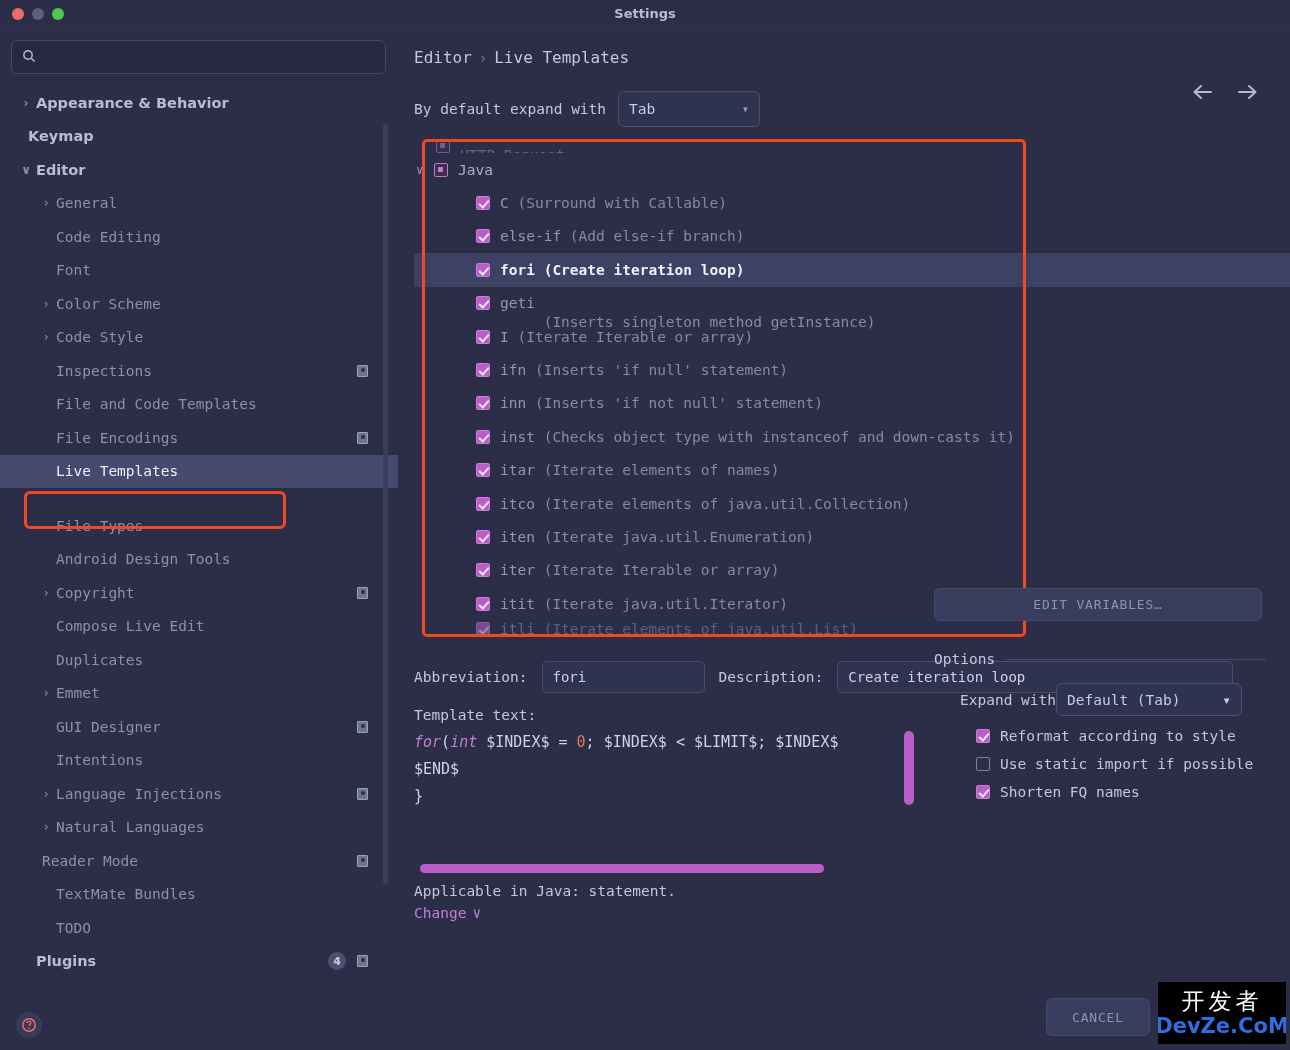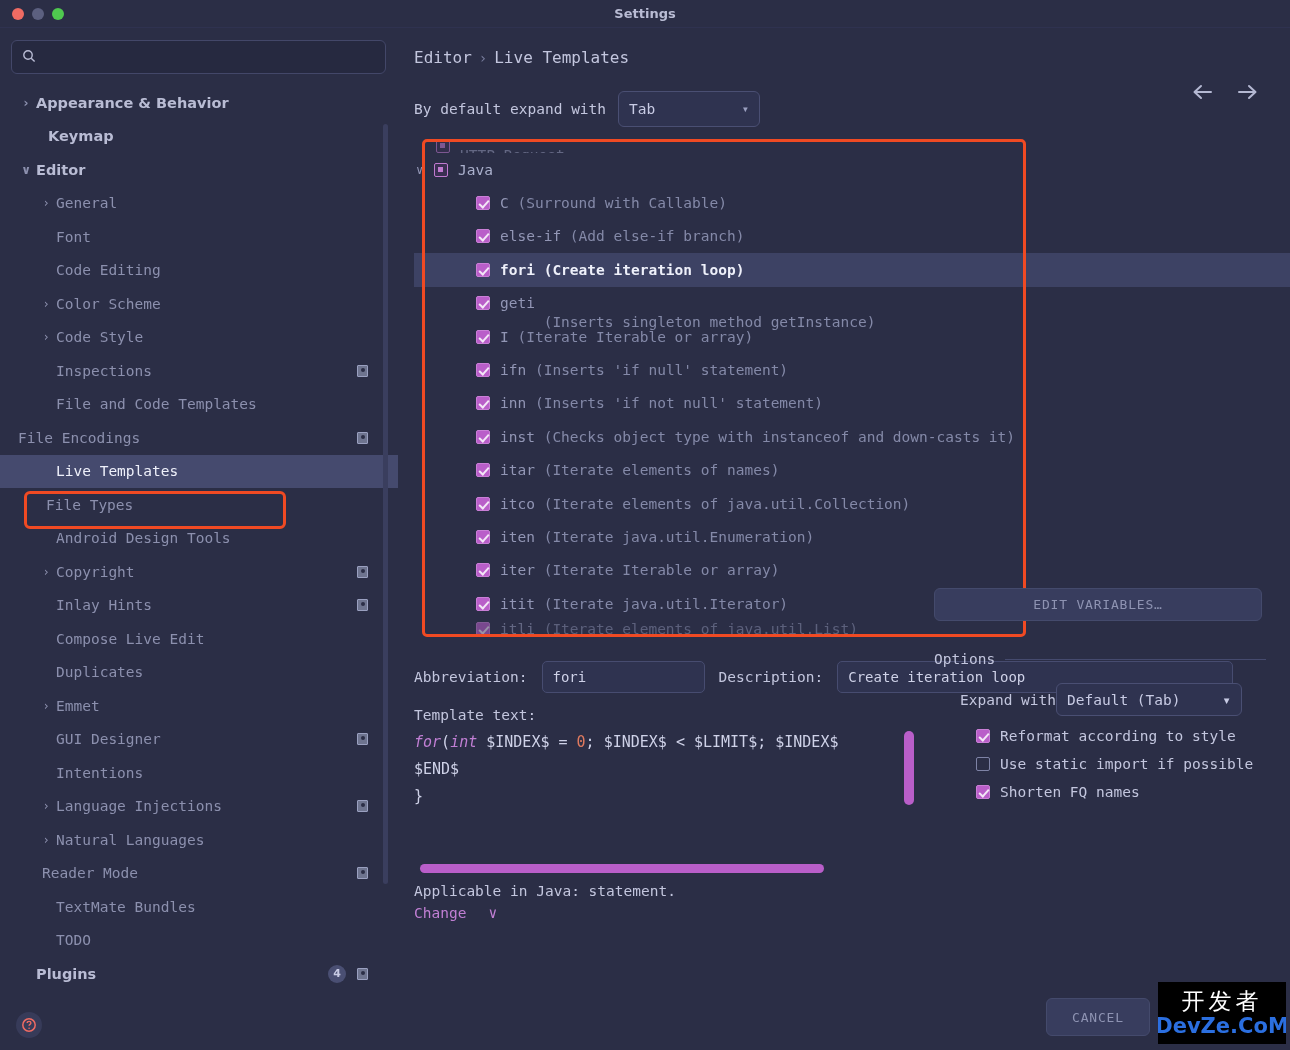--- a/index.html
+++ b/index.html
@@ -191,21 +191,21 @@
     position: absolute; right: 0; top: 2px; width: 10px; height: 74px;
     background: #b95ec9; border-radius: 5px;
   }
   .code-hbar {
     position: absolute; left: 6px; bottom: 6px; width: 404px; height: 9px;
     background: #b95ec9; border-radius: 5px;
   }
   .applic { padding: 4px 0 0 16px; font-size: 14.5px; color: #c3c6de; }
   .change {
     padding: 6px 0 0 16px; font-size: 14.5px; color: #c17fd4;
-    display: flex; align-items: center; gap: 22px;
+    display: flex; align-items: center; gap: 6px;
   }
   
   .rightpanel {
     position: absolute; right: 24px; top: 560px; width: 332px;
   }
   .editvars {
     width: 328px; height: 33px; border-radius: 6px;
     background: #383d5e; border: 1px solid #444a6c;
     display: flex; align-items: center; justify-content: center;
     color: #8e93b2; font-size: 13px; letter-spacing: .8px;
@@ -279,82 +279,77 @@
             </svg>
           </span>
           <input class="search-input" type="text" placeholder="" style="">
         </div>
       </div>
       <div class="tree" id="sidebar-tree">
           <div class="tnode top" style="padding-left: 18px;">
             <span class="chev">›</span>
             <span class="lbl">Appearance &amp; Behavior</span>
           </div>
-          <div class="tnode top" style="padding-left: 30px;">
+          <div class="tnode top" style="padding-left: 10px;">
             <span class="chev"></span>
             <span class="lbl">Keymap</span>
           </div>
           <div class="tnode top" style="padding-left: 18px;">
             <span class="chev">∨</span>
             <span class="lbl">Editor</span>
           </div>
           <div class="tnode" style="padding-left: 38px;">
             <span class="chev">›</span>
             <span class="lbl">General</span>
           </div>
           <div class="tnode" style="padding-left: 38px;">
             <span class="chev"></span>
+            <span class="lbl">Code Editing</span>
+          </div>
+          <div class="tnode" style="padding-left: 38px;">
+            <span class="chev"></span>
             <span class="lbl">Font</span>
-          </div>
-          <div class="tnode" style="padding-left: 38px;">
-            <span class="chev"></span>
-            <span class="lbl">Code Editing</span>
           </div>
           <div class="tnode" style="padding-left: 38px;">
             <span class="chev">›</span>
             <span class="lbl">Color Scheme</span>
           </div>
           <div class="tnode" style="padding-left: 38px;">
             <span class="chev">›</span>
             <span class="lbl">Code Style</span>
           </div>
           <div class="tnode" style="padding-left: 38px;">
             <span class="chev"></span>
             <span class="lbl">Inspections</span>
             <span class="acct"></span>
           </div>
           <div class="tnode" style="padding-left: 38px;">
             <span class="chev"></span>
             <span class="lbl">File and Code Templates</span>
           </div>
-          <div class="tnode" style="">
+          <div class="tnode" style="padding-left: 38px;">
             <span class="chev"></span>
             <span class="lbl">File Encodings</span>
             <span class="acct"></span>
           </div>
           <div class="tnode sel" style="padding-left: 38px;">
             <span class="chev"></span>
             <span class="lbl">Live Templates</span>
           </div>
-          <div class="tnode" style="padding-left: 28px;">
+          <div class="tnode" style="padding-left: 38px; margin-top: 21px;">
             <span class="chev"></span>
             <span class="lbl">File Types</span>
           </div>
           <div class="tnode" style="padding-left: 38px;">
             <span class="chev"></span>
             <span class="lbl">Android Design Tools</span>
           </div>
           <div class="tnode" style="padding-left: 38px;">
             <span class="chev">›</span>
             <span class="lbl">Copyright</span>
-            <span class="acct"></span>
-          </div>
-          <div class="tnode" style="padding-left: 38px;">
-            <span class="chev"></span>
-            <span class="lbl">Inlay Hints</span>
             <span class="acct"></span>
           </div>
           <div class="tnode" style="padding-left: 38px;">
             <span class="chev"></span>
             <span class="lbl">Compose Live Edit</span>
           </div>
           <div class="tnode" style="padding-left: 38px;">
             <span class="chev"></span>
             <span class="lbl">Duplicates</span>
           </div>

